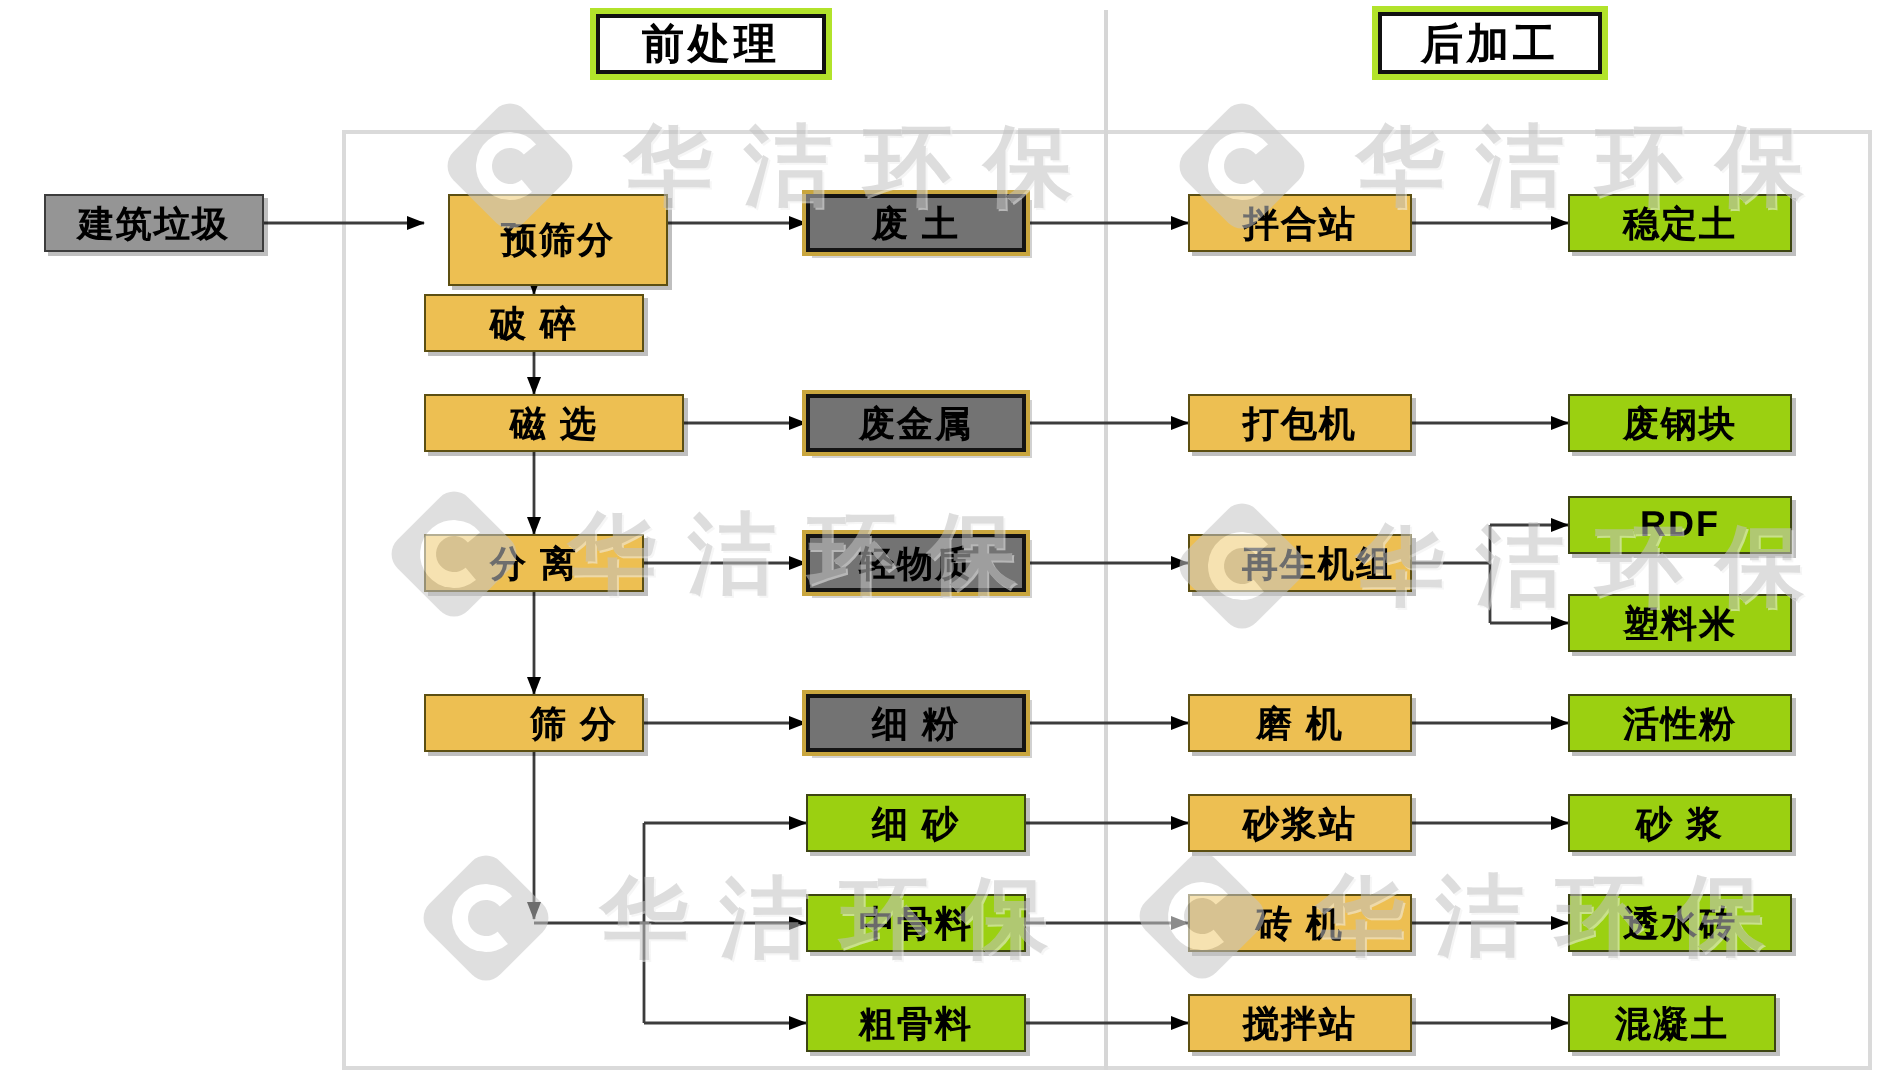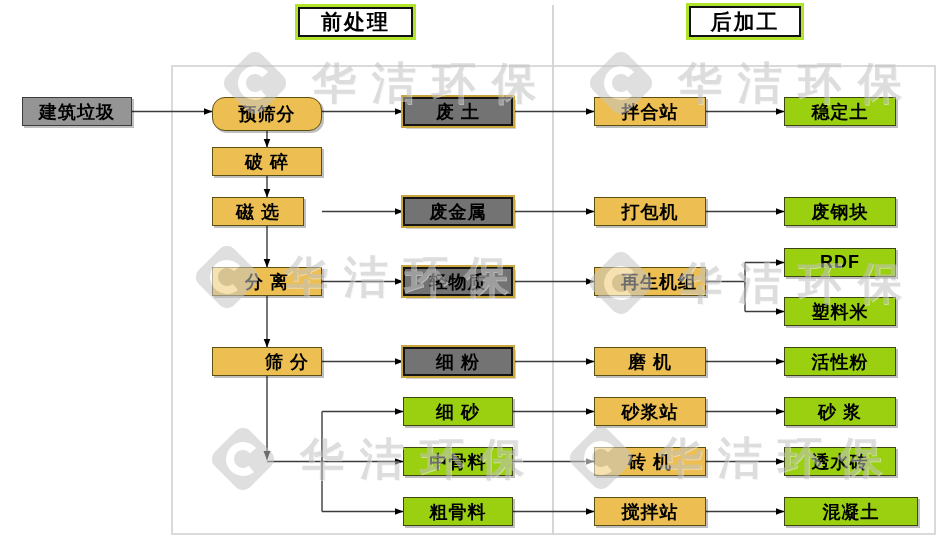--- a/index.html
+++ b/index.html
@@ -111,23 +111,23 @@
         <line x1="322" y1="461.5" x2="403" y2="461.5" marker-end="url(#arr)"></line>
         <line x1="322" y1="511.5" x2="403" y2="511.5" marker-end="url(#arr)"></line>
       </g>
   </svg>
 
   <div class="header-box" id="header-pre">前处理</div>
   <div class="header-box" id="header-post">后加工</div>
 
   <div id="nodes-layer">
       <div class="node source" style="left: 22px; top: 97px; width: 110px; height: 29px;">建筑垃圾</div>
-      <div class="node process" style="left: 212px; top: 97px; width: 110px; height: 34px; border-radius: 13px;">预筛分</div>
+      <div class="node process" style="left: 224px; top: 97px; width: 110px; height: 46px;">预筛分</div>
       <div class="node process" style="left: 212px; top: 147px; width: 110px; height: 29px;">破 碎</div>
-      <div class="node process" style="left: 212px; top: 197px; width: 92px; height: 29px;">磁 选</div>
+      <div class="node process" style="left: 212px; top: 197px; width: 130px; height: 29px;">磁 选</div>
       <div class="node process" style="left: 212px; top: 267px; width: 110px; height: 29px;">分 离</div>
       <div class="node process" style="left: 212px; top: 347px; width: 110px; height: 29px; padding-left: 40px;">筛 分</div>
       <div class="node output" style="left: 403px; top: 97px; width: 110px; height: 29px;">废 土</div>
       <div class="node output" style="left: 403px; top: 197px; width: 110px; height: 29px;">废金属</div>
       <div class="node output" style="left: 403px; top: 267px; width: 110px; height: 29px;">轻物质</div>
       <div class="node output" style="left: 403px; top: 347px; width: 110px; height: 29px;">细 粉</div>
       <div class="node green" style="left: 403px; top: 397px; width: 110px; height: 29px;">细 砂</div>
       <div class="node green" style="left: 403px; top: 447px; width: 110px; height: 29px;">中骨料</div>
       <div class="node green" style="left: 403px; top: 497px; width: 110px; height: 29px;">粗骨料</div>
       <div class="node machine" style="left: 594px; top: 97px; width: 112px; height: 29px;">拌合站</div>
@@ -137,21 +137,21 @@
       <div class="node machine" style="left: 594px; top: 397px; width: 112px; height: 29px;">砂浆站</div>
       <div class="node machine" style="left: 594px; top: 447px; width: 112px; height: 29px;">砖 机</div>
       <div class="node machine" style="left: 594px; top: 497px; width: 112px; height: 29px;">搅拌站</div>
       <div class="node product" style="left: 784px; top: 97px; width: 112px; height: 29px;">稳定土</div>
       <div class="node product" style="left: 784px; top: 197px; width: 112px; height: 29px;">废钢块</div>
       <div class="node product" style="left: 784px; top: 248px; width: 112px; height: 29px;">RDF</div>
       <div class="node product" style="left: 784px; top: 297px; width: 112px; height: 29px;">塑料米</div>
       <div class="node product" style="left: 784px; top: 347px; width: 112px; height: 29px;">活性粉</div>
       <div class="node product" style="left: 784px; top: 397px; width: 112px; height: 29px;">砂 浆</div>
       <div class="node product" style="left: 784px; top: 447px; width: 112px; height: 29px;">透水砖</div>
-      <div class="node product" style="left: 784px; top: 497px; width: 134px; height: 29px;">混凝土</div>
+      <div class="node product" style="left: 784px; top: 497px; width: 104px; height: 29px;">混凝土</div>
     </div>
   <div id="wm-layer">
       <div class="wm" style="left: 218px; top: 46px;">
         <div class="wm-logo"></div>
         <div class="wm-text">华洁环保</div>
       </div>
       <div class="wm" style="left: 584px; top: 46px;">
         <div class="wm-logo"></div>
         <div class="wm-text">华洁环保</div>
       </div>

